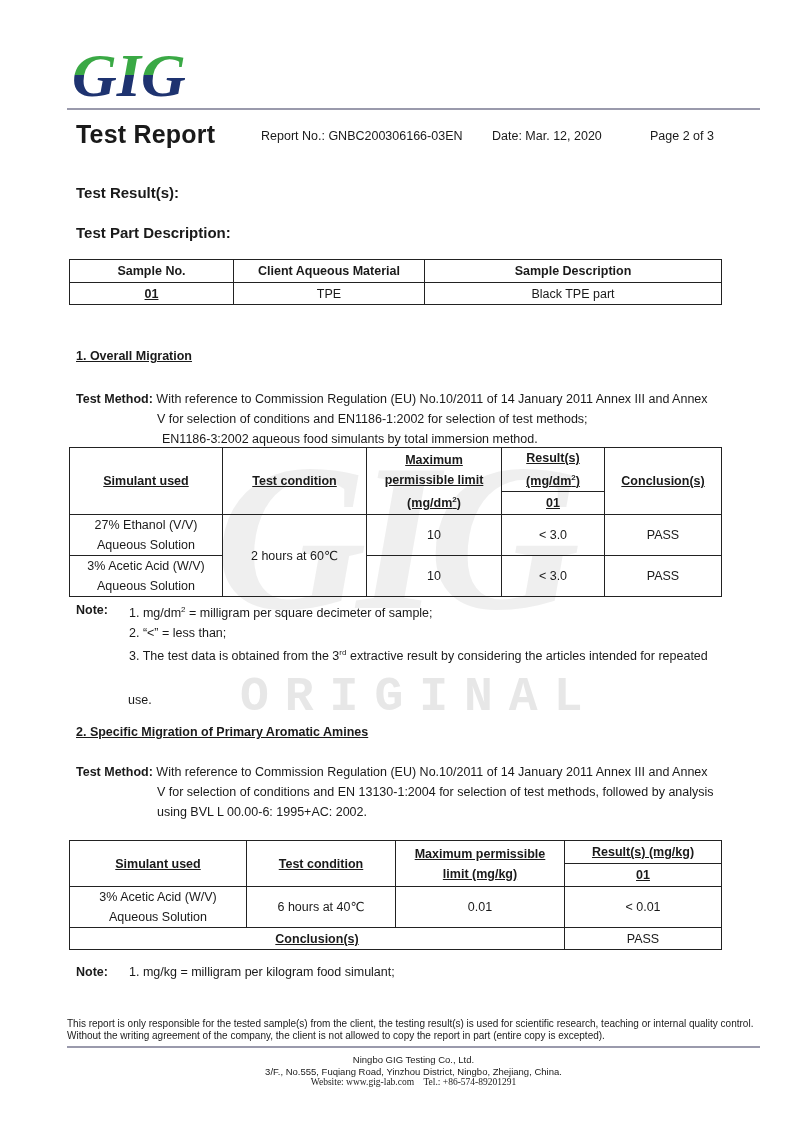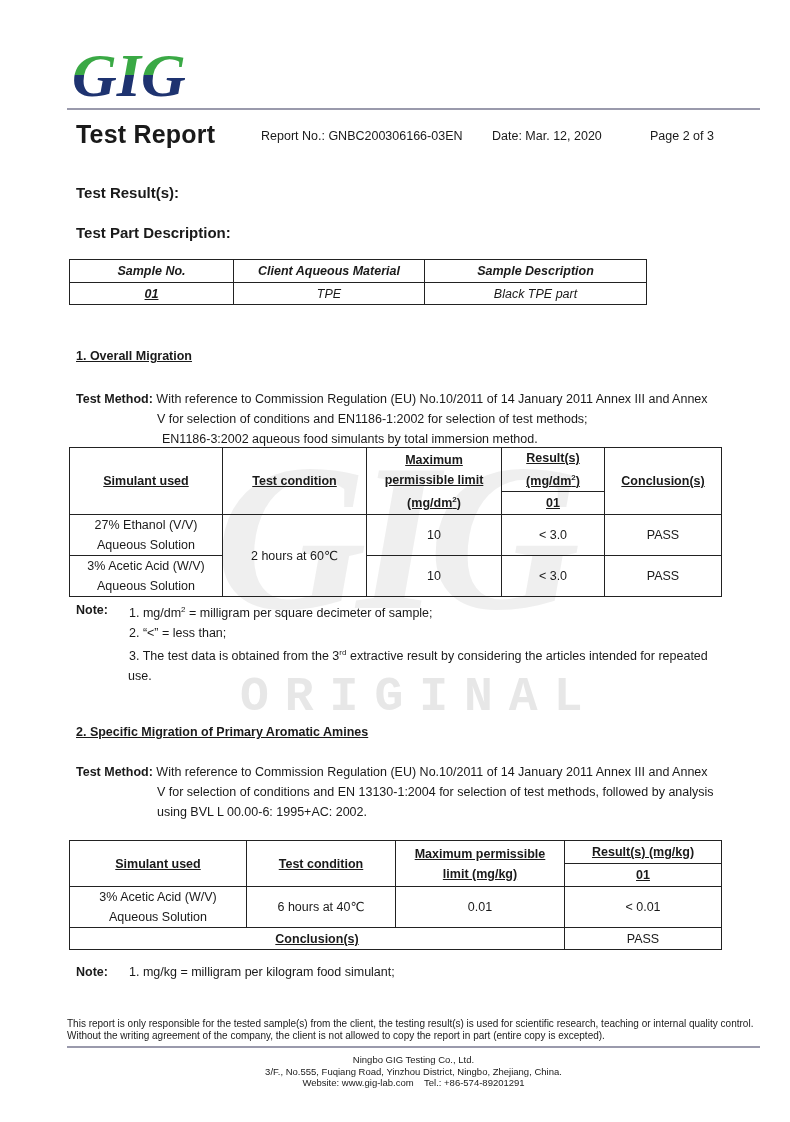--- a/index.html
+++ b/index.html
@@ -45,21 +45,21 @@
 <div class="abs hr-top"></div>
 
 <div class="abs title">Test Report</div>
 <div class="abs meta" style="left:261px;">Report No.: GNBC200306166-03EN</div>
 <div class="abs meta" style="left:492px;">Date: Mar. 12, 2020</div>
 <div class="abs meta" style="left:650px;">Page 2 of 3</div>
 
 <div class="abs lbl" style="left:76px; top:184px;">Test Result(s):</div>
 <div class="abs lbl" style="left:76px; top:224px;">Test Part Description:</div>
 
-<table style="left:69px; top:259px; width:578px;font-style:italic;">
+<table style="left:69px; top:259px; width:653px;">
   <tbody>
       <tr>
     <th style="width:163px; height:22px;">Sample No.</th>
     <th style="width:190px;">Client Aqueous Material</th>
     <th>Sample Description</th>
   </tr>
   <tr>
     <td style="height:21px;" class="bold u">01</td>
     <td>TPE</td>
     <td>Black TPE part</td>
@@ -115,21 +115,21 @@
 </tbody>
   </table>
 
 <div class="abs para" style="top:600px; width:660px;">
   <div style="display:flex;">
     <span class="bold" style="width:53px;">Note:</span>
     <div>
       <div><span>1.  mg/dm</span><sup style="font-size:8px;">2</sup><span> = milligram per square decimeter of sample;</span></div>
       <div><span>2.  “&lt;” = less than;</span></div>
       <div><span>3.  The test data is obtained from the 3</span><sup style="font-size:8px;">rd</sup><span> extractive result by considering the articles intended for repeated</span></div>
-      <div style="margin-left:-1px;">use.</div>
+      <div style="margin-left:-1px;margin-top:24px;">use.</div>
     </div>
   </div>
 </div>
 
 <div class="abs bold u" style="left:76px; top:725px;">2. Specific Migration of Primary Aromatic Amines</div>
 <div class="abs para" style="top:762px; width:660px;">
   <div><span class="bold">Test Method:</span> <span>With reference to Commission Regulation (EU) No.10/2011 of 14 January 2011 Annex III and Annex</span></div>
   <div class="indent">V for selection of conditions and EN 13130-1:2004 for selection of test methods, followed by analysis</div>
   <div class="indent">using BVL L 00.00-6: 1995+AC: 2002.</div>
 </div>
@@ -171,14 +171,14 @@
       <div>1.  mg/kg = milligram per kilogram food simulant;</div>
     </div>
   </div>
 </div>
 
 <div class="abs disclaimer">This report is only responsible for the tested sample(s) from the client, the testing result(s) is used for scientific research, teaching or internal quality control. Without the writing agreement of the company, the client is not allowed to copy the report in part (entire copy is excepted).</div>
 <div class="abs hr-foot"></div>
 <div class="abs footer">
   <div>Ningbo GIG Testing Co., Ltd.</div>
   <div>3/F., No.555, Fuqiang Road, Yinzhou District, Ningbo, Zhejiang, China.</div>
-  <div style="white-space:pre;">Website: www.gig-lab.com    Tel.: +86-574-89201291</div>
+  <div style="white-space:pre;font-family:Liberation Serif, serif;">Website: www.gig-lab.com    Tel.: +86-574-89201291</div>
 </div>
 
 </body></html>

